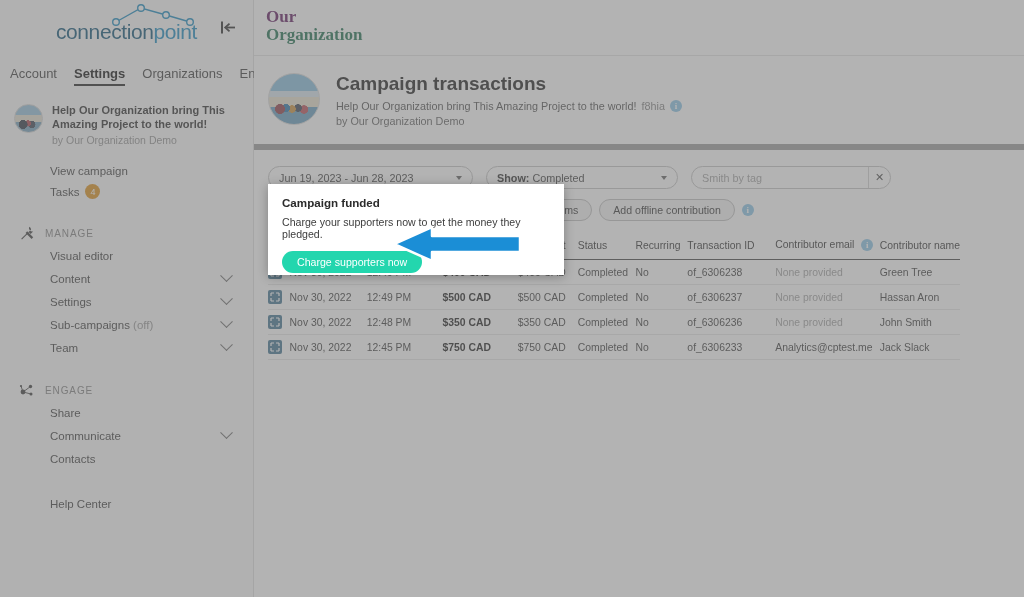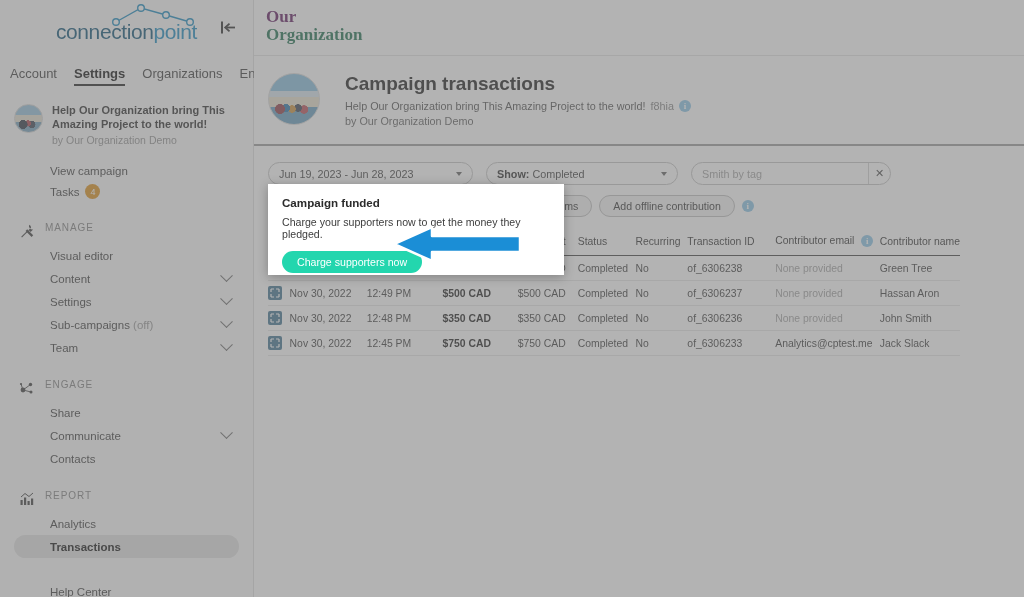--- a/index.html
+++ b/index.html
@@ -89,21 +89,21 @@
   }
   .tasks-badge {
     display: inline-flex; align-items: center; justify-content: center;
     width: 15px; height: 15px; border-radius: 50%;
     background: #e0992b; color: #fff;
     font-size: 9px; margin-left: 6px;
   }
 
   .side-section { margin-top: 20px; }
   .section-head {
-    display: flex; align-items: flex-start; gap: 10px;
+    display: flex; align-items: center; gap: 10px;
     height: 22px; padding-left: 18px;
     font-size: 10px; letter-spacing: 0.9px; color: #8a8a8a;
   }
   .section-icon { width: 17px; height: 17px; display:flex; align-items:center; justify-content:center; }
   .menu-row {
     display: flex; align-items: center; justify-content: space-between;
     height: 23px; padding: 0 22px 0 50px;
     font-size: 11.5px; color: #4a4a4a; cursor: pointer;
   }
   .menu-row.selected {
@@ -130,23 +130,23 @@
     border-bottom: 1px solid #e6e6e6;
   }
   .org-logo {
     font-family: "Liberation Serif", serif;
     font-weight: bold; font-size: 17px; line-height: 18px;
   }
   .org-logo .p1 { color: #6b2b6b; }
   .org-logo .p2 { color: #2f7a5c; }
 
   .page-head {
-    display: flex; gap: 25px;
+    display: flex; gap: 16px;
     padding: 17px 0 17px 14px;
-    border-bottom: 2px solid #a3a3a3;
+    border-bottom: 6px solid #a3a3a3;
   }
   .head-thumb {
     width: 52px; height: 52px; border-radius: 50%; flex: 0 0 52px;
     background:
       radial-gradient(circle at 22% 70%, #9a4a52 0 9%, transparent 10%),
       radial-gradient(circle at 34% 68%, #3a7fb0 0 8%, transparent 9%),
       radial-gradient(circle at 46% 70%, #d09a4a 0 8%, transparent 9%),
       radial-gradient(circle at 58% 68%, #4a5360 0 8%, transparent 9%),
       radial-gradient(circle at 70% 71%, #c05a62 0 8%, transparent 9%),
       linear-gradient(#8fc3e0 0 34%, #d9e7ee 34% 46%, #e8e2d0 46% 66%, #6fa3c2 66% 100%);
@@ -365,40 +365,20 @@
       </div>
       <div class="menu-row">
         <span>Communicate</span>
         <span class="chev"></span>
       </div>
       <div class="menu-row">
         <span>Contacts</span>
       </div>
     </div>
 
-    <div class="side-section">
-      <div class="section-head">
-        <span class="section-icon">
-          <svg width="16" height="16" viewBox="0 0 16 16">
-            <rect x="1.5" y="9" width="2.2" height="5" fill="#4a4a4a"></rect>
-            <rect x="5" y="6.5" width="2.2" height="7.5" fill="#4a4a4a"></rect>
-            <rect x="8.5" y="10" width="2.2" height="4" fill="#4a4a4a"></rect>
-            <rect x="12" y="7.5" width="2.2" height="6.5" fill="#4a4a4a"></rect>
-            <polyline points="2,6 6,2.5 10,5.5 14,2" fill="none" stroke="#4a4a4a" stroke-width="1"></polyline>
-          </svg>
-        </span>
-        <span>REPORT</span>
-      </div>
-      <div class="menu-row">
-        <span>Analytics</span>
-      </div>
-      <div class="menu-row selected">
-        <span>Transactions</span>
-      </div>
-    </div>
 
     <div class="footer-links">
       <div class="menu-row">
         <span>Help Center</span>
       </div>
 
     </div>
   </div>
 
   <div id="main">

